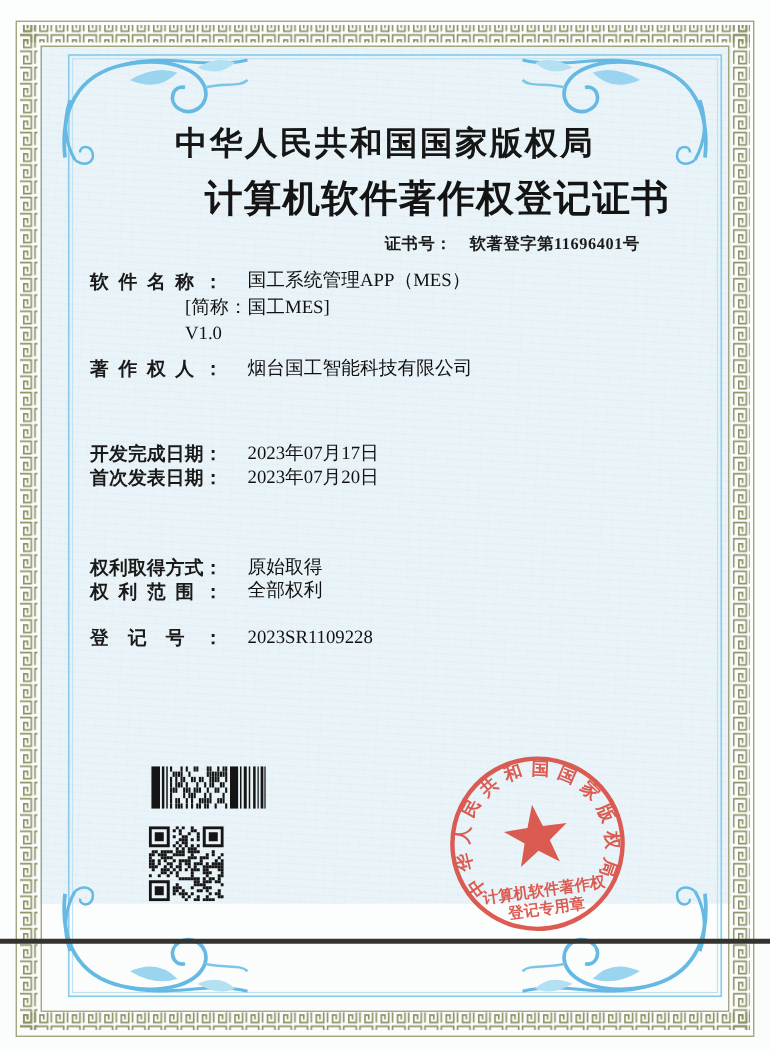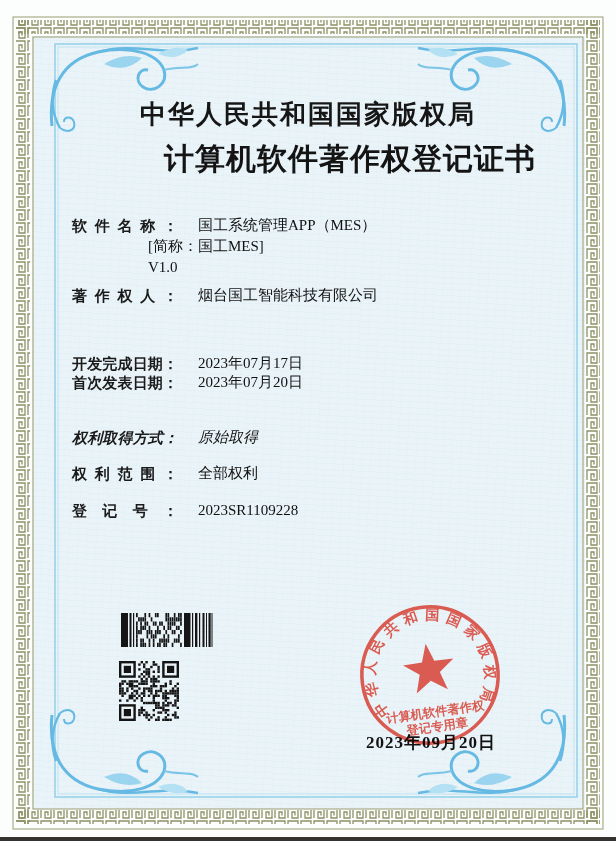--- a/index.html
+++ b/index.html
@@ -1,21 +1,21 @@
 <!DOCTYPE html>
 <html><head>
 <meta charset="utf-8">
 <style>
   html,body{margin:0;padding:0;}
   body{
     width:616px;height:841px;overflow:hidden;
     font-family:"Liberation Serif","DejaVu Serif",serif;
     background:#fbfdfd;
   }
-  .page{position:relative;width:616px;height:841px;background:#fcfefe;}
+  .page{position:relative;width:616px;height:755px;background:#fcfefe;}
   .paper-inner{
     position:absolute;left:32px;top:36px;right:31px;bottom:32px;
     background:
       repeating-linear-gradient(3deg, rgba(140,200,228,0.07) 0 1px, rgba(255,255,255,0) 1px 6px),
       repeating-linear-gradient(93deg, rgba(150,210,235,0.06) 0 1px, rgba(255,255,255,0) 1px 9px),
       #eaf4f8;
   }
   svg.bg{position:absolute;left:0;top:0;z-index:2;pointer-events:none;}
   .content{position:absolute;left:0;top:0;width:616px;height:841px;z-index:3;color:#1b1b1b;}
 
@@ -32,21 +32,21 @@
     font-size:13px;font-weight:bold;letter-spacing:0.5px;
   }
   .certno .lab{margin-right:14px;}
 
   .fields{position:absolute;left:0;top:0;width:616px;height:0;}
   .field-row{position:absolute;left:72px;width:500px;font-size:15px;line-height:21px;}
   .field-row:nth-child(1){top:215px;}
   .field-row:nth-child(2){top:285px;}
   .field-row:nth-child(3){top:353px;}
   .field-row:nth-child(4){top:372px;}
-  .field-row:nth-child(5){top:427px;font-style:italic;}
+  .field-row:nth-child(5){top:444px;}
   .field-row:nth-child(6){top:463px;}
   .field-row:nth-child(7){top:500px;}
   .f-label{
     display:inline-block;width:106px;vertical-align:top;
     font-family:"Liberation Sans","DejaVu Sans",sans-serif;
     font-weight:bold;text-align:justify;text-align-last:justify;color:#1a1a1a;
   }
   .f-value{display:inline-block;margin-left:20px;vertical-align:top;color:#111;}
   .f-extra{margin-left:76px;color:#111;}
 
@@ -107,20 +107,23 @@
     <use href="#flourish" transform="translate(46,40)"></use>
     <use href="#flourish" transform="translate(570,40) scale(-1,1)"></use>
     <use href="#flourish" transform="translate(46,801) scale(1,-1)"></use>
     <use href="#flourish" transform="translate(570,801) scale(-1,-1)"></use>
   </svg>
 
   <div class="content">
     <div class="issuer">中华人民共和国国家版权局</div>
     <div class="cert-title">计算机软件著作权登记证书</div>
 
+    <div class="certno">
+      <span class="lab">证书号：</span><span>软著登字第11696401号</span>
+    </div>
 
     <div class="fields">
         <div class="field-row"><span class="f-label">软件名称：</span><span class="f-value">国工系统管理APP（MES）</span><div class="f-extra">[简称：国工MES]</div><div class="f-extra">V1.0</div></div>
         <div class="field-row"><span class="f-label">著作权人：</span><span class="f-value">烟台国工智能科技有限公司</span></div>
         <div class="field-row"><span class="f-label">开发完成日期：</span><span class="f-value">2023年07月17日</span></div>
         <div class="field-row"><span class="f-label">首次发表日期：</span><span class="f-value">2023年07月20日</span></div>
         <div class="field-row"><span class="f-label">权利取得方式：</span><span class="f-value">原始取得</span></div>
         <div class="field-row"><span class="f-label">权利范围：</span><span class="f-value">全部权利</span></div>
         <div class="field-row"><span class="f-label">登记号：</span><span class="f-value">2023SR1109228</span></div>
       </div>
@@ -442,21 +445,20 @@
           <rect x="57.6" y="55.2" width="2.4" height="2.4"></rect>
           <rect x="28.8" y="57.6" width="2.4" height="2.4"></rect>
           <rect x="36.0" y="57.6" width="2.4" height="2.4"></rect>
           <rect x="38.4" y="57.6" width="2.4" height="2.4"></rect>
           <rect x="43.2" y="57.6" width="2.4" height="2.4"></rect>
           <rect x="45.6" y="57.6" width="2.4" height="2.4"></rect>
           <rect x="48.0" y="57.6" width="2.4" height="2.4"></rect>
           <rect x="50.4" y="57.6" width="2.4" height="2.4"></rect>
         </svg></div>
 
-    <div class="issue-date">2023年09月20日</div>
 
     <svg class="seal" viewBox="0 0 150 150">
       <defs>
         <path id="sealArc" d="M 29.1,107.1 A 56,56 0 1 1 120.9,107.1" fill="none"></path>
       </defs>
       <circle cx="75" cy="75" r="69" fill="none" stroke="#d8453a" stroke-width="3.6"></circle>
       <polygon fill="#d8453a" points="75,43 81.3,61.3 100.7,61.7 85.3,73.3 90.9,91.8 75,80.8 59.1,91.8 64.7,73.3 49.3,61.7 68.7,61.3"></polygon>
       <text font-size="14.5" fill="#d8453a">
         <textPath href="#sealArc" startOffset="0" textLength="243" lengthAdjust="spacing">中华人民共和国国家版权局</textPath>
       </text>

